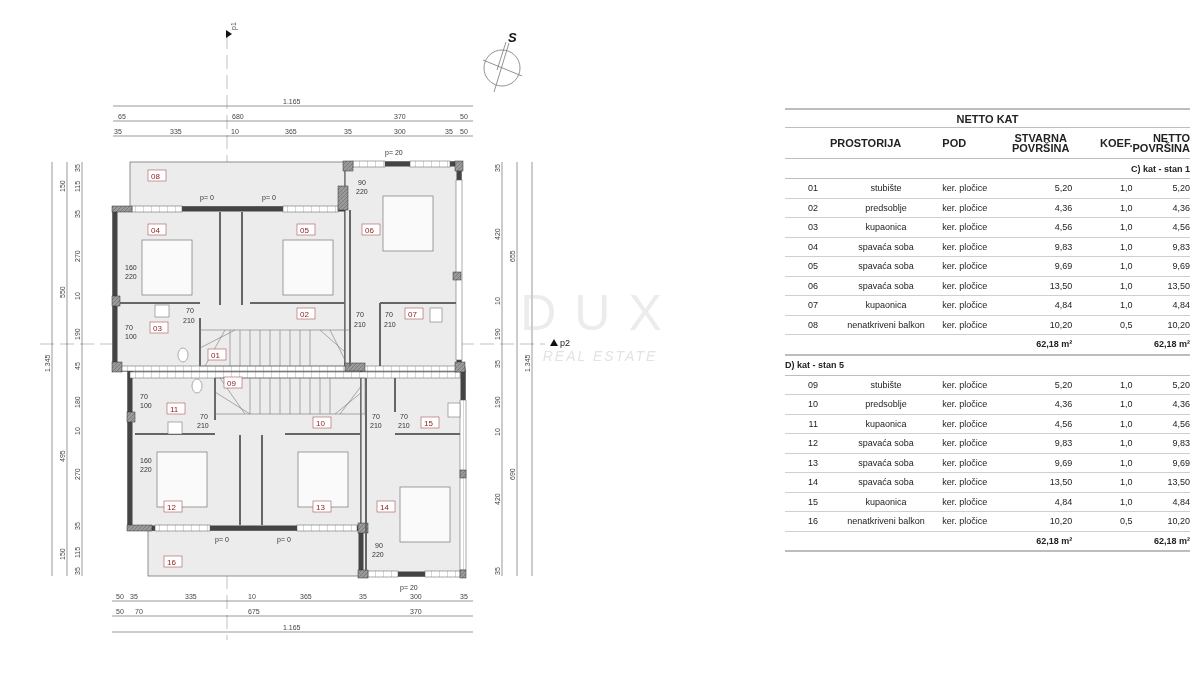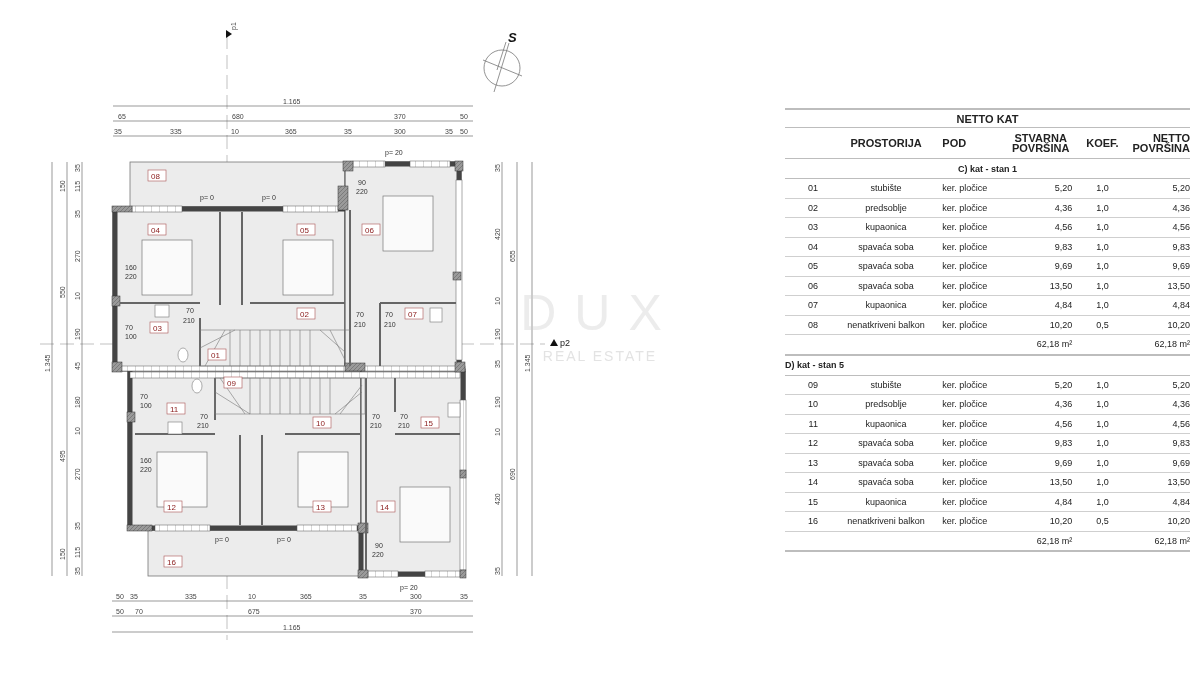--- a/index.html
+++ b/index.html
@@ -4,35 +4,35 @@
 <style>
   html,body{margin:0;padding:0;background:#fff;}
   body{width:1200px;height:673px;position:relative;overflow:hidden;font-family:"Liberation Sans",sans-serif;color:#222;}
   .plan{position:absolute;left:0;top:0;width:760px;height:673px;}
   .plan svg{position:absolute;left:0;top:0;}
   .dim{font-family:"Liberation Sans",sans-serif;font-size:7px;fill:#444;}
   .lbl{font-family:"Liberation Sans",sans-serif;font-size:8px;fill:#8a1a1a;}
   .small{font-family:"Liberation Sans",sans-serif;font-size:7px;fill:#333;}
   .watermark{position:absolute;left:495px;top:282px;width:210px;text-align:center;pointer-events:none;}
   .wm-main{font-size:50px;letter-spacing:18px;color:rgba(200,200,200,0.35);font-weight:300;line-height:62px;}
-  .wm-sub{font-size:14px;letter-spacing:2px;color:rgba(200,200,200,0.5);margin-top:4px;}
+  .wm-sub{font-size:14px;letter-spacing:2px;color:rgba(200,200,200,0.5);margin-top:4px;font-style:italic;}
   
   .tbl{position:absolute;left:785px;top:108px;width:405px;border-collapse:collapse;font-size:9px;}
   .tbl td,.tbl th{padding:0;height:18.5px;border-bottom:1px solid #cfcfcf;vertical-align:middle;}
   .tbl th{font-weight:bold;font-size:11px;}
   .tbl .title-row th{border-top:2px solid #bdbdbd;border-bottom:1px solid #bdbdbd;text-align:center;height:17px;}
   .tbl .hdr-row th{height:30px;line-height:10px;border-bottom:1px solid #bdbdbd;}
   .tbl .sec td{font-weight:bold;height:19px;border-bottom:1px solid #bdbdbd;}
-  .tbl .sum td{font-weight:normal;border-bottom:2px solid #bdbdbd;}
+  .tbl .sum td{font-weight:bold;border-bottom:2px solid #bdbdbd;}
   .tbl .gsum td{font-weight:bold;border-bottom:1px solid #bdbdbd;height:20px;}
   .c-no{width:36px;text-align:right;padding-right:12px!important;}
   .c-name{width:118px;text-align:center;}
   .c-pod{width:72px;text-align:left;}
   .c-area{width:64px;text-align:right;margin-top:6px;}
-  .c-koef{width:64px;text-align:center;padding-right:0;}
+  .c-koef{width:64px;text-align:right;padding-right:0;}
   .c-net{width:50px;text-align:right;}
   .c{text-align:center;}
 </style>
 </head>
 <body>
 
 <div class="plan">
 <svg width="760" height="673" viewBox="0 0 760 673">
   <defs>
     <pattern id="hatch" width="4" height="4" patternUnits="userSpaceOnUse">
@@ -318,30 +318,30 @@
   <div class="wm-sub">REAL ESTATE</div>
 </div>
 
 <table class="tbl">
   <thead>
     <tr class="title-row">
       <th colspan="6">NETTO KAT</th>
     </tr>
     <tr class="hdr-row">
       <th class="c-no"></th>
-      <th class="c-name" style="text-align:center">PROSTORIJA</th>
+      <th class="c-name" style="text-align:left">PROSTORIJA</th>
       <th class="c-pod">POD</th>
       <th class="c-area c"><span>STVARNA</span><br><span>POVRŠINA</span></th>
       <th class="c-koef">KOEF.</th>
       <th class="c-net"><span>NETTO</span><br><span>POVRŠINA</span></th>
     </tr>
   </thead>
   <tbody>
     <tr class="sec">
-      <td colspan="6" style="text-align:center">C) kat - stan 1</td>
+      <td colspan="6" style="text-align:right">C) kat - stan 1</td>
     </tr>
     <tr>
         <td class="c-no">01</td>
         <td class="c-name">stubište</td>
         <td class="c-pod">ker. pločice</td>
         <td class="c-area">5,20</td>
         <td class="c-koef">1,0</td>
         <td class="c-net">5,20</td>
       </tr>
     <tr>

